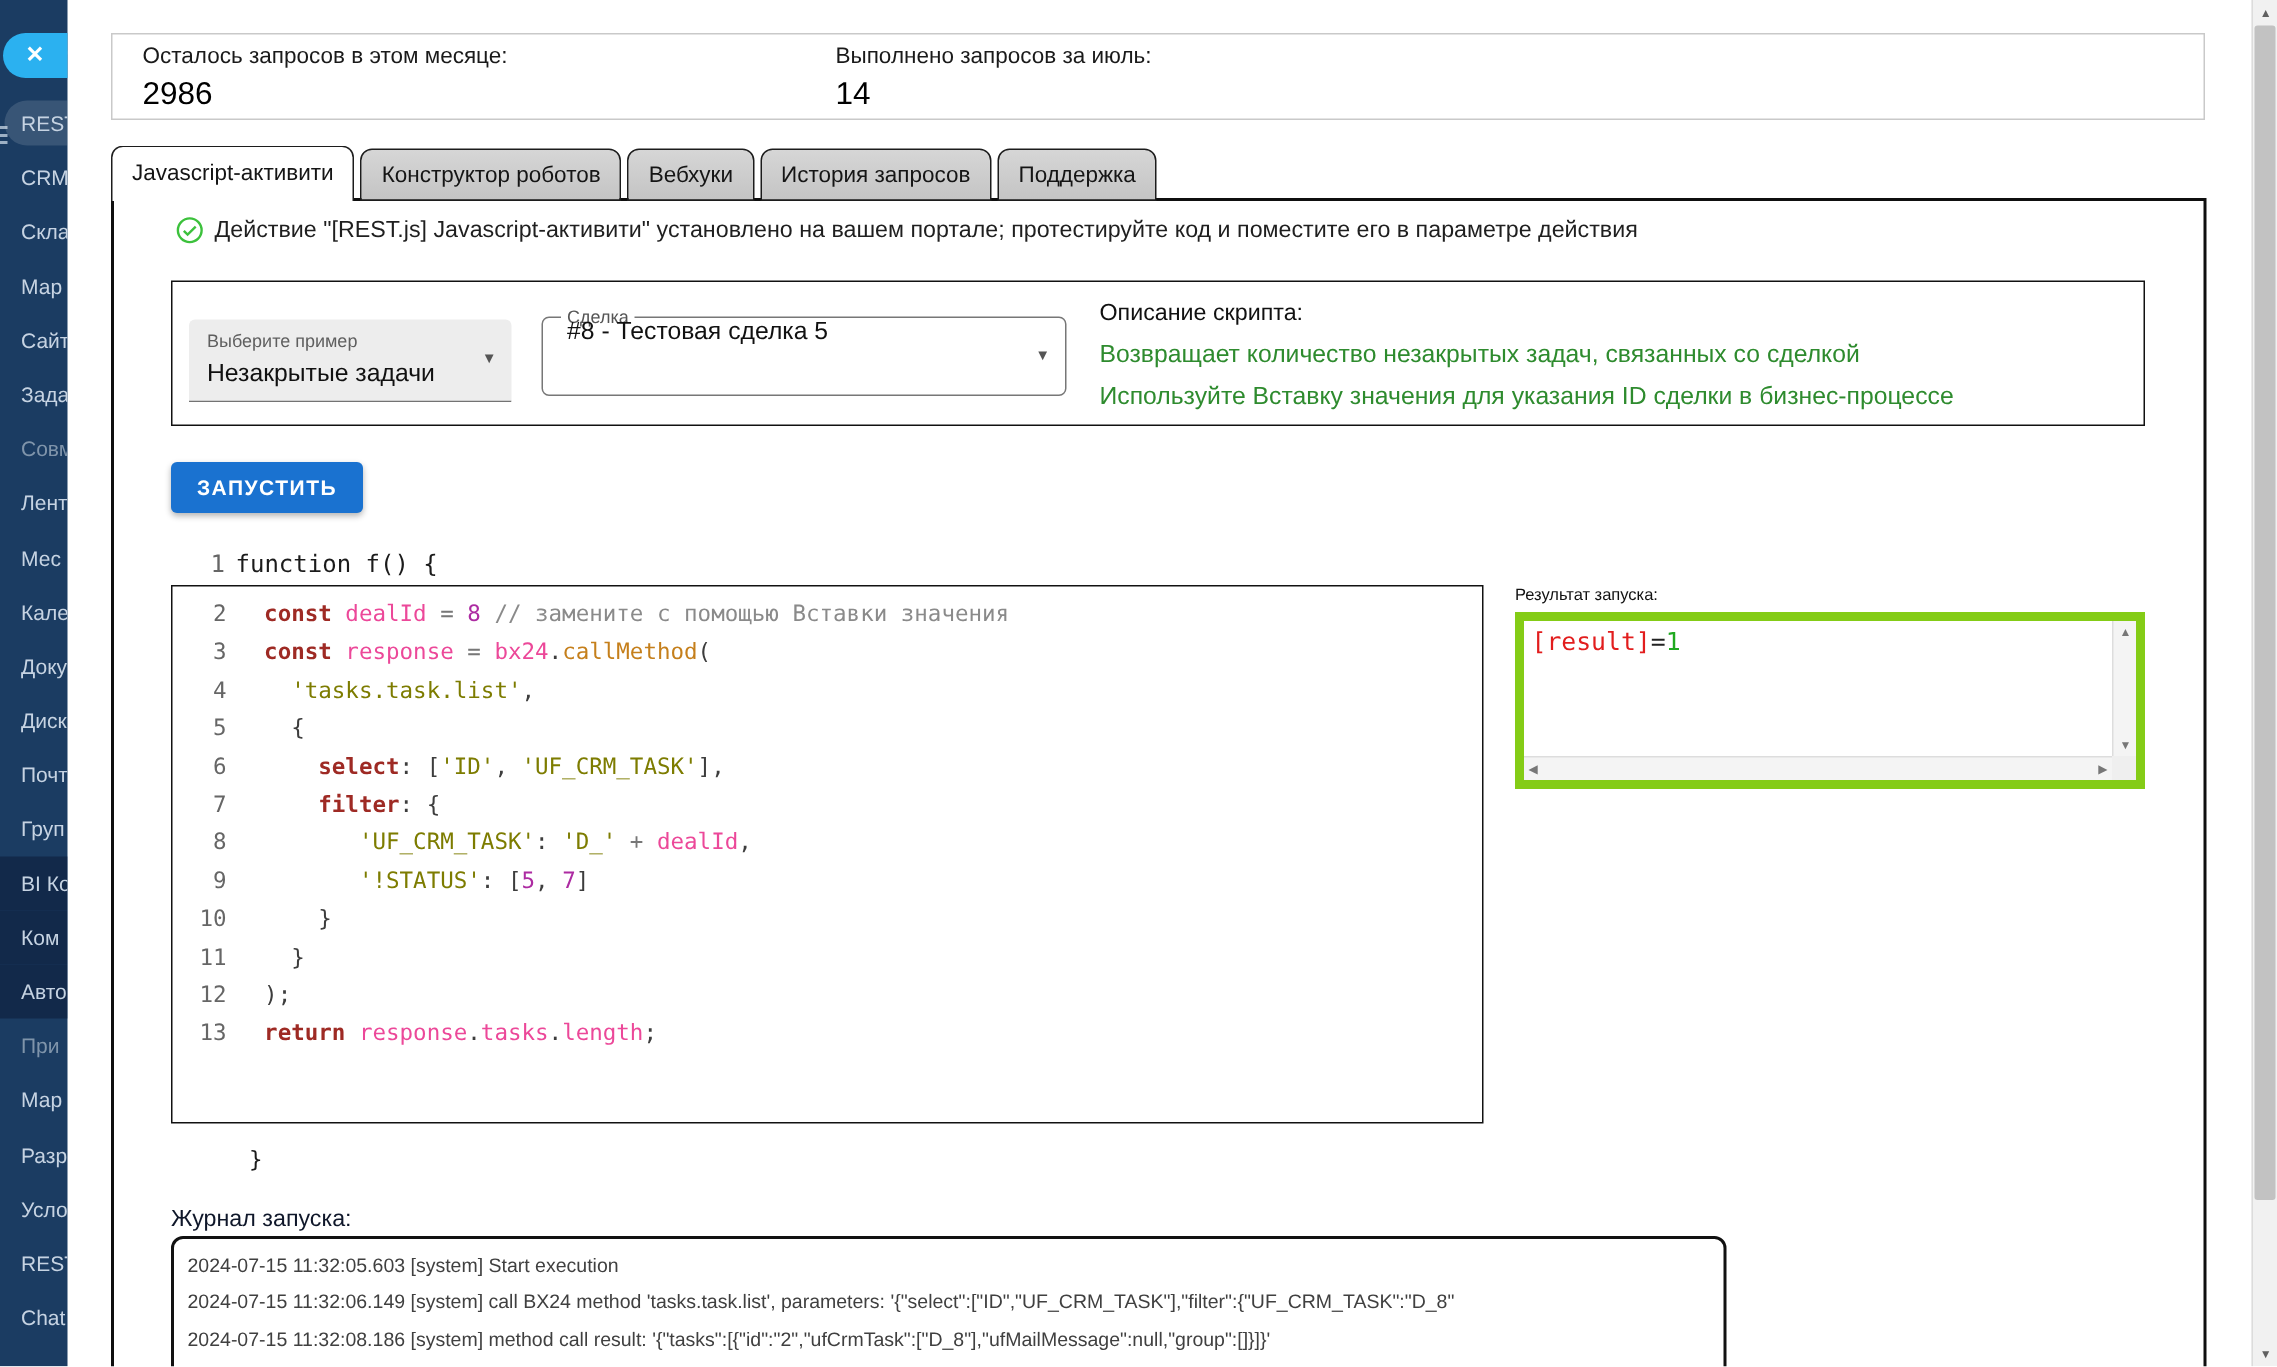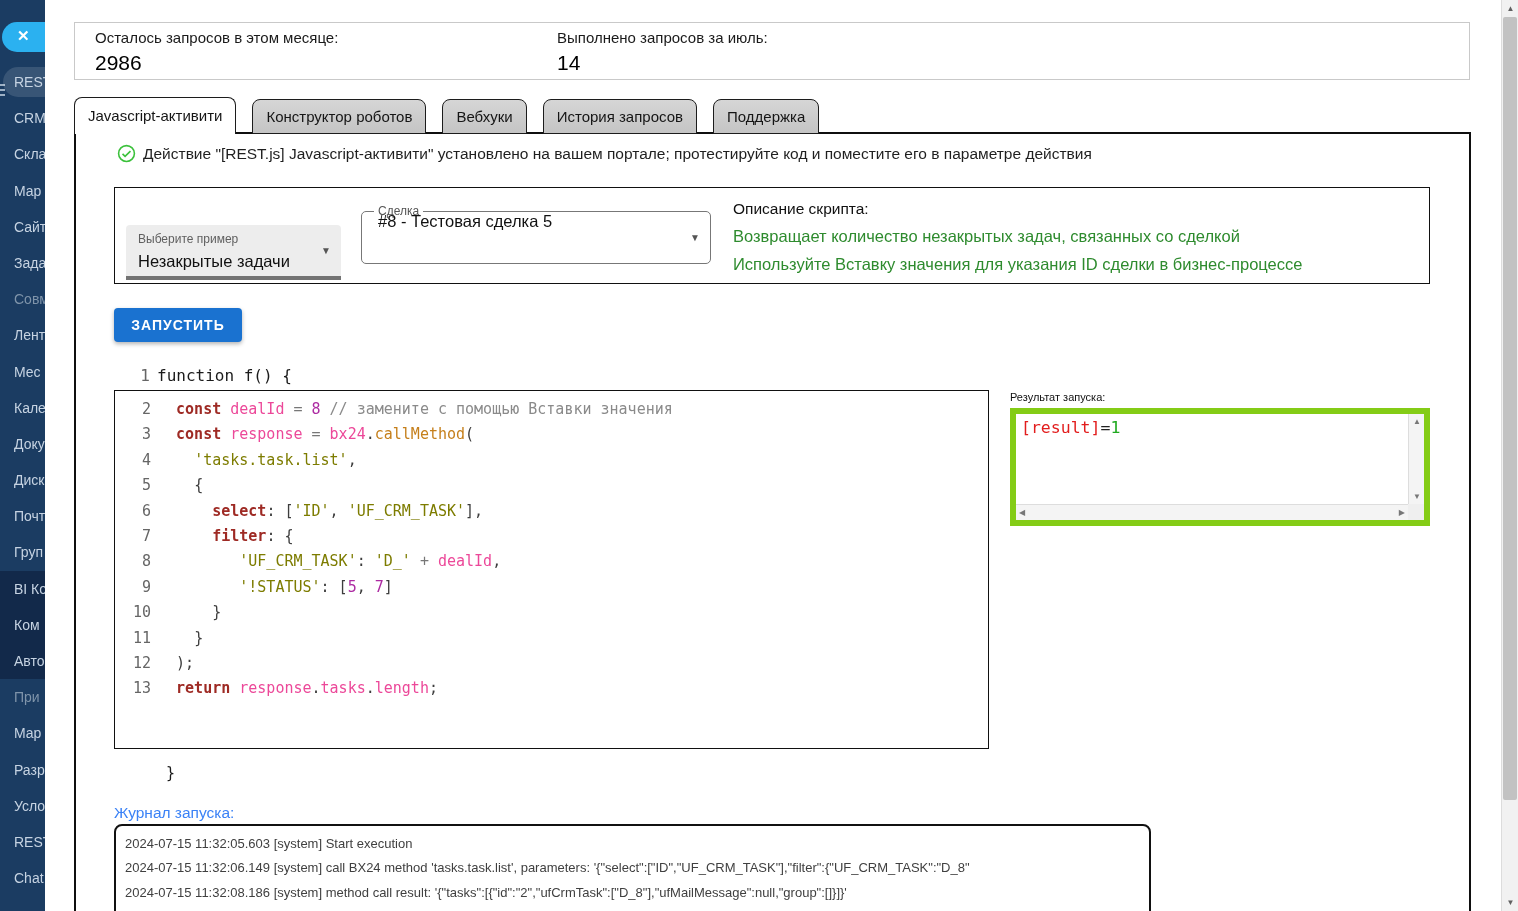--- a/index.html
+++ b/index.html
@@ -23,37 +23,37 @@
   .side-item .lbl { position:relative; }
 
   
   #stats-box { position:absolute; left:74px; top:22px; width:1396px; height:58px; border:1px solid #c9c9c9; background:#fff; }
   .stat-col { position:absolute; top:6px; }
   .stat-col.c1 { left:20px; } .stat-col.c2 { left:482px; }
   .stat-label { font-size:15px; color:#1a1a1a; }
   .stat-value { font-size:21px; font-weight:normal; color:#000; margin-top:5px; }
 
   
-  #tabs { position:absolute; left:74px; top:97px; display:flex; gap:16px; align-items:flex-end; z-index:3; }
+  #tabs { position:absolute; left:74px; top:97px; display:flex; gap:4px; align-items:flex-end; z-index:3; }
   .tab { height:35px; line-height:33px; padding:0 13px; font-size:15px; color:#151515;
     background:linear-gradient(#d6d6d6,#c4c4c4); border:1.5px solid #1c1c1c; border-radius:8px 8px 0 0; cursor:pointer; }
   .tab.active { background:#fff; height:37px; line-height:35px; border-bottom:none; }
 
   
   #panel { position:absolute; left:74px; top:132px; width:1397px; height:790px; border:2px solid #0f0f0f; background:#fff; z-index:2; }
 
   #notice { position:absolute; left:117px; top:144px; display:flex; align-items:center; gap:7px; z-index:4; }
   #notice svg { display:block; }
   #notice-text { font-size:15.5px; color:#1f1f1f; }
 
   #params-box { position:absolute; left:114px; top:187px; width:1316px; height:97px; border:1.5px solid #111; z-index:4; background:#fff; }
 
   
-  #example-select { position:absolute; left:11px; top:37px; width:215px; height:55px; background:#ededed;
-    border-bottom:4px solid #737373; border-radius:4px 4px 0 0; cursor:pointer;text-decoration:underline; }
+  #example-select { position:absolute; left:11px; top:25px; width:215px; height:55px; background:#ededed;
+    border-bottom:1px solid #737373; border-radius:4px 4px 0 0; cursor:pointer;text-decoration:underline; }
   #example-select .flabel { position:absolute; left:12px; top:7px; font-size:12px; color:#5f5f5f; }
   #example-select .fvalue { position:absolute; left:12px; top:27px; font-size:16.5px; color:#111; white-space:nowrap; }
   .caret { position:absolute; right:10px; top:50%; margin-top:-6px; font-size:10px; color:#555; }
 
   
   #deal-select { position:absolute; left:246px; top:23px; width:350px; height:53px; border:1px solid #777;
     border-radius:5px; background:#fff; cursor:pointer; }
   #deal-select .olabel { position:absolute; left:12px; top:-8px; font-size:12px; color:#555; background:#fff; padding:0 4px; }
   #deal-select .ovalue { position:absolute; left:16px; top:0; font-size:16.5px; color:#111; white-space:nowrap; }
 
@@ -91,21 +91,21 @@
   #result-content .re { color:#222; }
   #result-content .rv { color:#1fa91f; }
   .sb-v { position:absolute; right:0; top:0; bottom:16px; width:16px; background:#f4f4f4; border-left:1px solid #ddd; }
   .sb-h { position:absolute; left:0; right:16px; bottom:0; height:16px; background:#f4f4f4; border-top:1px solid #ddd; }
   .sb-corner { position:absolute; right:0; bottom:0; width:16px; height:16px; background:#efefef; }
   .sb-arrow { position:absolute; font-size:8px; color:#777; }
   .sb-v .up { top:3px; left:4px; } .sb-v .down { bottom:3px; left:4px; }
   .sb-h .left { left:3px; top:3px; } .sb-h .right { right:3px; top:3px; }
 
   
-  #log-label { position:absolute; left:114px; top:804px; font-size:15.5px; color:#3b82f6; z-index:4; }
+  #log-label { position:absolute; left:114px; top:804px; font-size:15.5px; color:#0f172a; z-index:4; }
   #log-box { position:absolute; left:114px; top:824px; width:1037px; height:96px; border:2px solid #111; border-radius:8px;
     background:#fff; padding:6px 9px; overflow:hidden; z-index:4; }
   .log-line { font-size:13px; color:#404040; line-height:24.3px; white-space:nowrap; }
 
   
   #page-scrollbar { position:absolute; right:0; top:0; width:17px; height:911px; background:#f1f1f1; border-left:1px solid #dcdcdc; z-index:5; }
   #page-scrollbar .btn { position:absolute; left:0; width:17px; height:17px; text-align:center; font-size:8px; color:#606060; line-height:17px; }
   #page-scrollbar .btn.up { top:0; } #page-scrollbar .btn.down { bottom:0; }
   #page-thumb { position:absolute; left:1px; top:17px; width:14px; height:783px; background:#c2c2c2; border-radius:2px; }
 </style>

